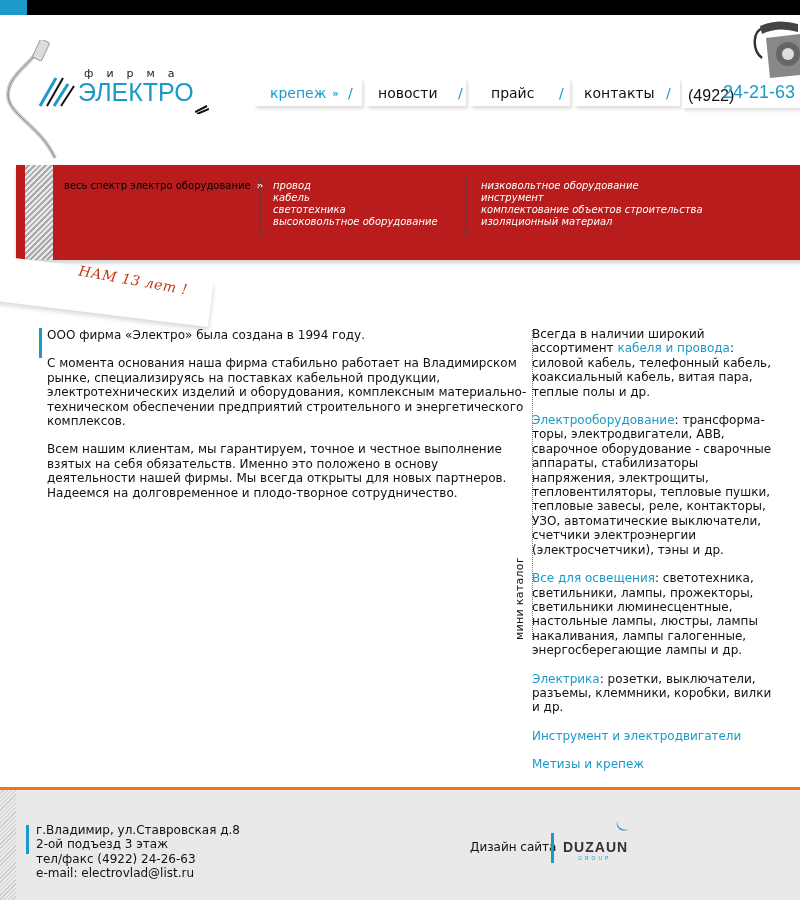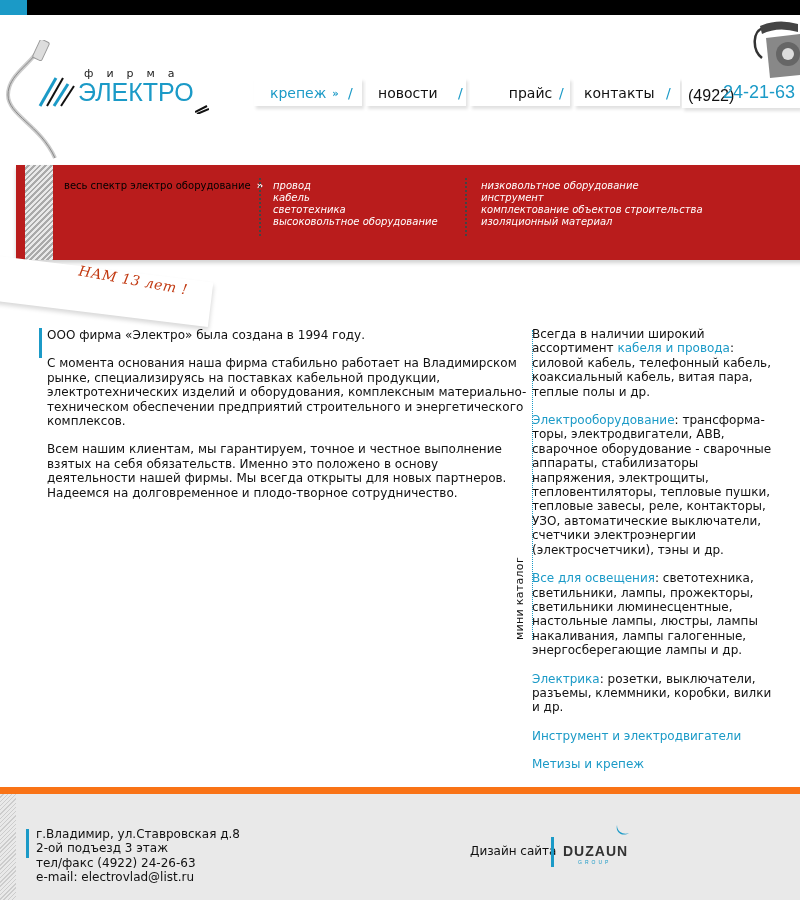--- a/index.html
+++ b/index.html
@@ -48,21 +48,21 @@
   .main p { margin-left: 8px; font-size: 12px; line-height: 14.4px; color: #111; font-family: "DejaVu Sans", sans-serif; margin-bottom: 14px; }
 
   
   .right-sep { position: absolute; left: 532px; top: 330px; height: 310px; border-left: 1px dotted #1b9ac7; }
   .catalog-label { position: absolute; left: 513px; top: 640px; transform: rotate(-90deg); transform-origin: left top; font-size: 11px; color: #111; font-family: "DejaVu Sans", sans-serif; white-space: nowrap; letter-spacing: 0.3px; }
   .catalog { position: absolute; left: 532px; top: 327px; width: 245px; font-size: 12px; line-height: 14.4px; color: #111; font-family: "DejaVu Sans", sans-serif; }
   .catalog .blk { margin-bottom: 14px; }
   .catalog a { color: #1b9ac7; text-decoration: none; }
 
   
-  .footer { position: absolute; left: 0; top: 787px; width: 800px; height: 113px; background: #e9e9e9; border-top: 7px solid #f97316; }
+  .footer { position: absolute; left: 0; top: 787px; width: 800px; height: 113px; background: #e9e9e9; border-top: 3px solid #f97316; }
   .footer .hatch { position: absolute; left: 0; top: 0; width: 16px; height: 113px;
     background: repeating-linear-gradient(135deg, #e9e9e9 0 2px, #ccc 2px 3px); }
   .addr-bar { position: absolute; left: 26px; top: 35px; width: 3px; height: 29px; background: #1b9ac7; }
   .addr { position: absolute; left: 36px; top: 33px; font-size: 12px; line-height: 14.4px; color: #111; font-family: "DejaVu Sans", sans-serif; }
   .design-label { position: absolute; left: 470px; top: 50px; font-size: 12px; color: #111; font-family: "DejaVu Sans", sans-serif; }
   .design-bar { position: absolute; left: 551px; top: 43px; width: 3px; height: 30px; background: #1b9ac7; }
   .duz { position: absolute; left: 563px; top: 49px; font-family: "Liberation Sans", sans-serif; font-size: 14px; letter-spacing: 1px; color: #333; font-weight: bold; }
   .duz-sub { position: absolute; left: 578px; top: 65px; font-size: 5px; letter-spacing: 3px; color: #1b9ac7; font-family: "Liberation Sans", sans-serif; }
   .duz-moon { position: absolute; left: 615px; top: 31px; }
 </style>
@@ -95,21 +95,21 @@
 
 <div class="nav">
   <div class="nav-item active" style="left:0;width:108px;padding-left:16px;">
     <span>крепеж</span><span class="dbl">»</span>
     <span class="slash" style="left:94px">/</span>
   </div>
   <div class="nav-item" style="left:112px;width:100px;padding-left:12px;">
     <span>новости</span>
     <span class="slash" style="left:92px">/</span>
   </div>
-  <div class="nav-item" style="left:216px;width:100px;padding-left:21px;text-align:center;">
+  <div class="nav-item" style="left:216px;width:100px;padding-left:21px;">
     <span>прайс</span>
     <span class="slash" style="left:89px">/</span>
   </div>
   <div class="nav-item" style="left:320px;width:106px;padding-left:10px;">
     <span>контакты</span>
     <span class="slash" style="left:92px">/</span>
   </div>
 </div>
 
 <svg class="telephone" width="50" height="60" viewBox="0 0 50 60">

